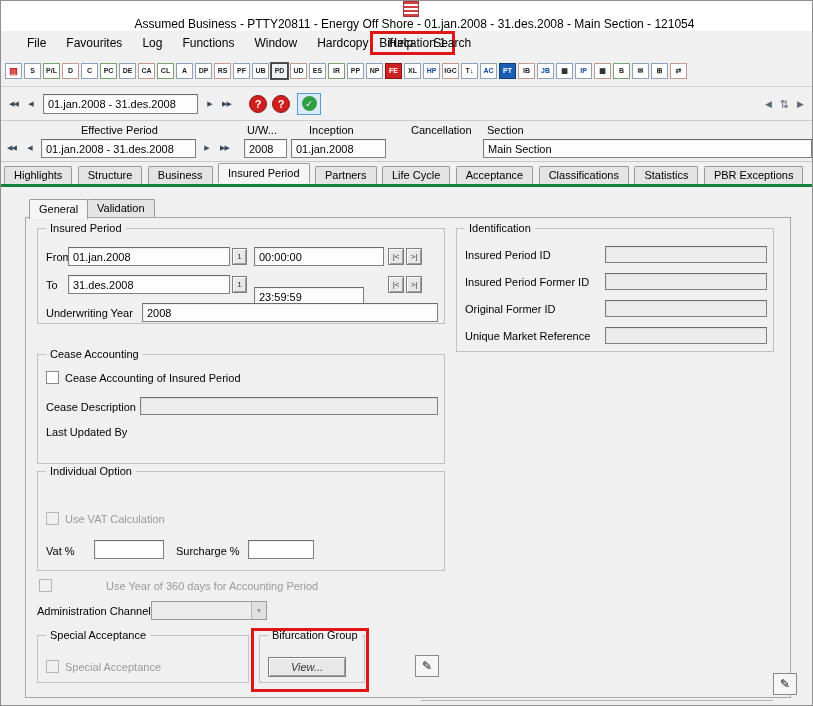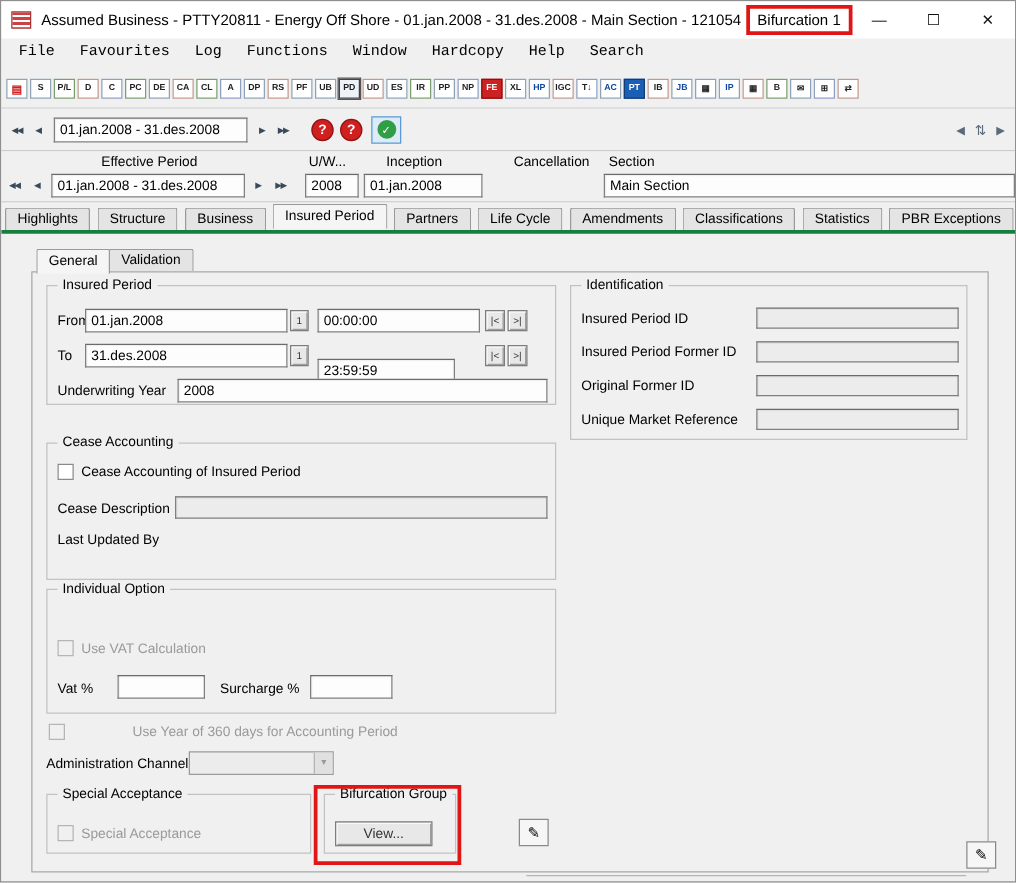--- a/index.html
+++ b/index.html
@@ -1,28 +1,28 @@
 <!DOCTYPE html>
 <html><head>
 <meta charset="utf-8">
 <style>
   * { box-sizing: border-box; }
   body { margin:0; background:#cfcfcf; font-family:"Liberation Sans", sans-serif; color:#000; }
   .window { position:relative; width:813px; height:706px; background:#f0f0f0; border:1px solid #8f8f8f; overflow:hidden; }
 
   
-  .titlebar { height:30px; display:flex; align-items:center; background:#ffffff; padding-left:8px; }
+  .titlebar { height:30px; display:flex; align-items:center; background:#ffffff; padding-left:8px;flex-direction:column; }
   .appicon { width:16px; height:14px; flex:0 0 16px; border:1px solid #a33; background:repeating-linear-gradient(180deg,#d04040 0 2px,#ffffff 2px 4px); }
   .title { font-size:12px; margin-left:8px; white-space:nowrap; }
   .title-hl { font-size:12px; border:3px solid #e01616; padding:2px 6px; margin-left:4px; white-space:nowrap; }
   .tspacer { flex:1; }
   .wbtn { width:44px; height:30px; line-height:30px; text-align:center; font-size:12px; color:#111; }
 
   
-  .menubar { height:24px; display:flex; align-items:flex-start; background:#f0f0f0; padding-left:4px; font-size:12px;font-family:Liberation Mono, monospace; }
+  .menubar { height:24px; display:flex; align-items:center; background:#f0f0f0; padding-left:16px; font-size:12px; }
   .mitem { padding:3px 10px; }
 
   
   .toolbar { height:32px; display:flex; align-items:center; gap:2px; padding:0 4px; background:#f0f0f0; border-bottom:1px solid #d0d0d0; }
   .ti { min-width:17px; height:16px; padding:0 1px; display:inline-flex; align-items:center; justify-content:center;
         font-size:7px; font-weight:bold; background:#fff; border:1px solid #8fa3b5; color:#222; }
   .ti:nth-child(3n){ border-color:#7aa06f; }
   .ti:nth-child(4n){ border-color:#c09a8f; }
   .ti:nth-child(5n){ border-color:#8f9fc0; }
   .ti.app { color:#c22; font-size:9px; }
@@ -171,21 +171,21 @@
     <span class="f inp" style="left:482px;top:18px;width:329px;height:19px;">Main Section</span>
   </div>
 
   <div class="tabstrip">
     <span class="tab">Highlights</span>
     <span class="tab">Structure</span>
     <span class="tab">Business</span>
     <span class="tab sel">Insured Period</span>
     <span class="tab">Partners</span>
     <span class="tab">Life Cycle</span>
-    <span class="tab">Amendments</span>
+    <span class="tab">Acceptance</span>
     <span class="tab">Classifications</span>
     <span class="tab">Statistics</span>
     <span class="tab">PBR Exceptions</span>
   </div>
 
   <div class="page">
 
     <span class="tab sel f" style="left:28px;top:12px;z-index:5;">General</span>
     <span class="tab f" style="left:86px;top:12px;">Validation</span>
 
@@ -252,21 +252,21 @@
     </span>
 
     <div class="group" style="left:36px;top:448px;width:212px;height:48px;">
       <span class="gl">Special Acceptance</span>
       <span class="cb dis" style="left:8px;top:24px;"></span>
       <span class="f graytext" style="left:27px;top:25px;">Special Acceptance</span>
     </div>
 
     <div class="group" style="left:258px;top:448px;width:106px;height:48px;">
       <span class="gl">Bifurcation Group</span>
-      <span class="f sbtn" style="left:8px;top:21px;width:78px;height:20px;font-size:11px;">View...</span>
+      <span class="f sbtn" style="left:8px;top:21px;width:78px;height:20px;font-size:11px;font-style:italic;">View...</span>
     </div>
 
     <span class="f pencilbtn" style="left:414px;top:468px;width:24px;height:22px;">✎</span>
     <span class="f pencilbtn" style="left:772px;top:486px;width:24px;height:22px;">✎</span>
 
     <span class="f" style="left:420px;top:513px;width:352px;border-top:1px solid #b5b5b5;"></span>
 
     <span class="annotation" style="left:250px;top:441px;width:118px;height:64px;"></span>
   </div>
 

